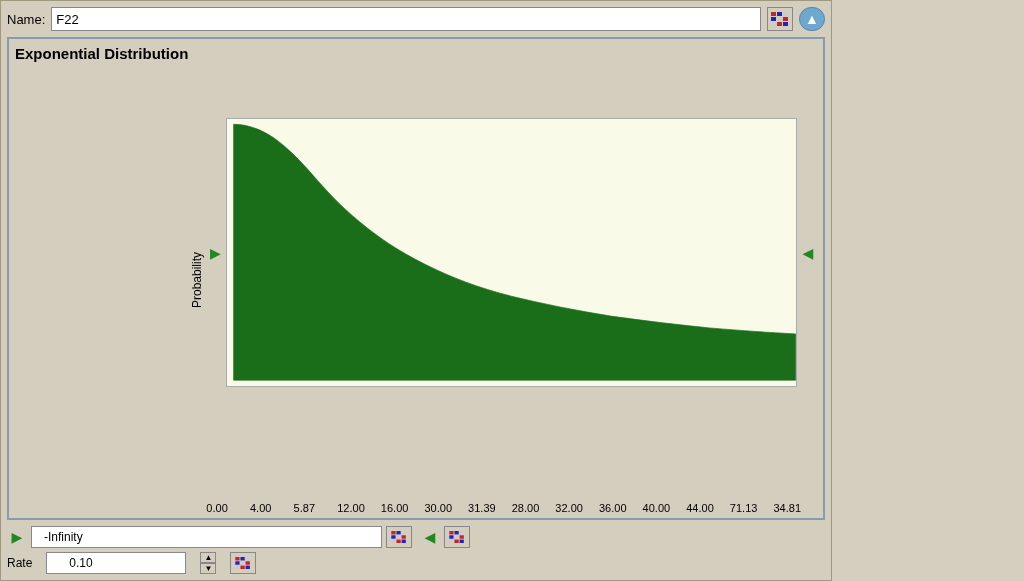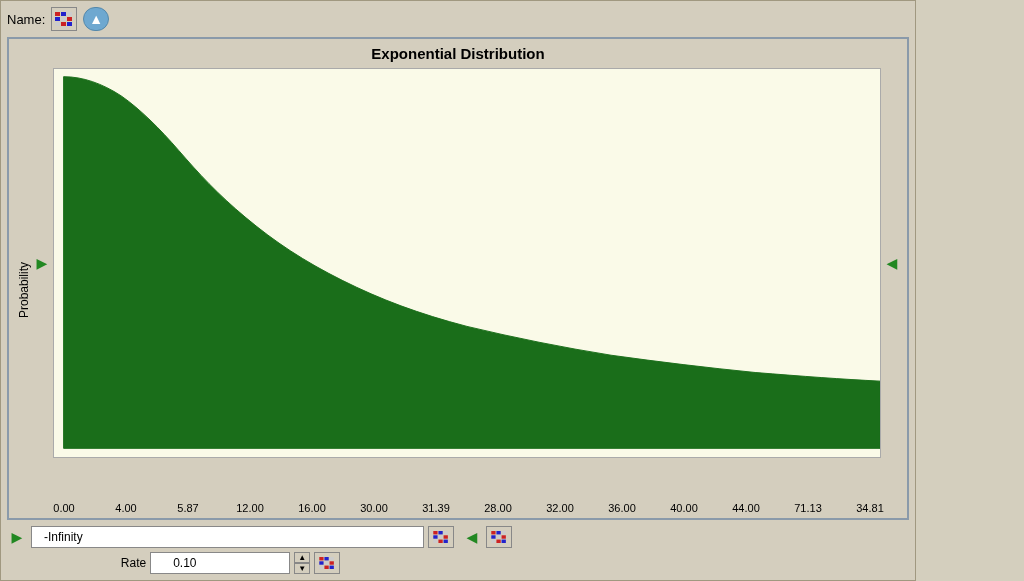--- a/index.html
+++ b/index.html
@@ -6,21 +6,21 @@
     body {
       width: 1024px;
       height: 581px;
       background: #d4cfbe;
       font-family: Arial, sans-serif;
       font-size: 13px;
       overflow: hidden;
     }
 
     .main-container {
-      width: 916px;
+      width: 832px;
       height: 581px;
       background: #d4cebe;
       border: 1px solid #a09880;
       display: flex;
       flex-direction: column;
       padding: 6px;
     }
 
     
     .header-row {
@@ -65,21 +65,21 @@
       color: white;
       font-size: 14px;
     }
 
     
     .chart-panel {
       flex: 1;
       background: #d4cebe;
       border: 2px solid #8a9aaa;
       display: flex;
-      flex-direction: column;
+      flex-direction: row;
       padding: 6px 6px 4px 6px;
       margin-bottom: 6px;
     }
 
     .chart-title {
       text-align: center;
       font-size: 15px;
       font-weight: bold;
       margin-bottom: 4px;
     }
@@ -123,21 +123,21 @@
 
     .x-axis-ticks {
       display: flex;
       padding-left: 0px;
       margin-top: 2px;
       position: relative;
     }
 
     .x-tick {
       flex: 1;
-      text-align: center;
+      text-align: left;
       font-size: 11px;
       margin-top: 40px;
     }
 
     
     .chart-with-nav {
       display: flex;
       align-items: center;
       flex: 1;
       gap: 2px;
@@ -214,22 +214,21 @@
       cursor: pointer;
       display: flex;
       align-items: center;
       justify-content: center;
       font-size: 10px;
     }
 
     .rate-row {
       display: flex;
       align-items: center;
-      gap: 4px;
-      justify-content: center;
+      gap: 14px;
     }
 
     .rate-label {
       font-size: 12px;
       white-space: nowrap;
     }
 
     .rate-input {
       width: 140px;
       height: 22px;
@@ -272,20 +271,21 @@
       justify-content: center;
     }
   </style>
 </head>
 <body>
 
 <div class="main-container">
 
   <div class="header-row">
     <span class="name-label">Name:</span>
+    <input class="name-input" type="text" value="F22" style="">
     <button class="icon-btn">
       <svg width="18" height="14" viewBox="0 0 18 14">
         <rect x="0" y="0" width="5" height="4" fill="#cc2222"></rect>
         <rect x="6" y="0" width="5" height="4" fill="#2222cc"></rect>
         <rect x="12" y="0" width="5" height="4" fill="#cccccc"></rect>
         <rect x="0" y="5" width="5" height="4" fill="#2222cc"></rect>
         <rect x="6" y="5" width="5" height="4" fill="#cccccc"></rect>
         <rect x="12" y="5" width="5" height="4" fill="#cc2222"></rect>
         <rect x="0" y="10" width="5" height="4" fill="#cccccc"></rect>
         <rect x="6" y="10" width="5" height="4" fill="#cc2222"></rect>

